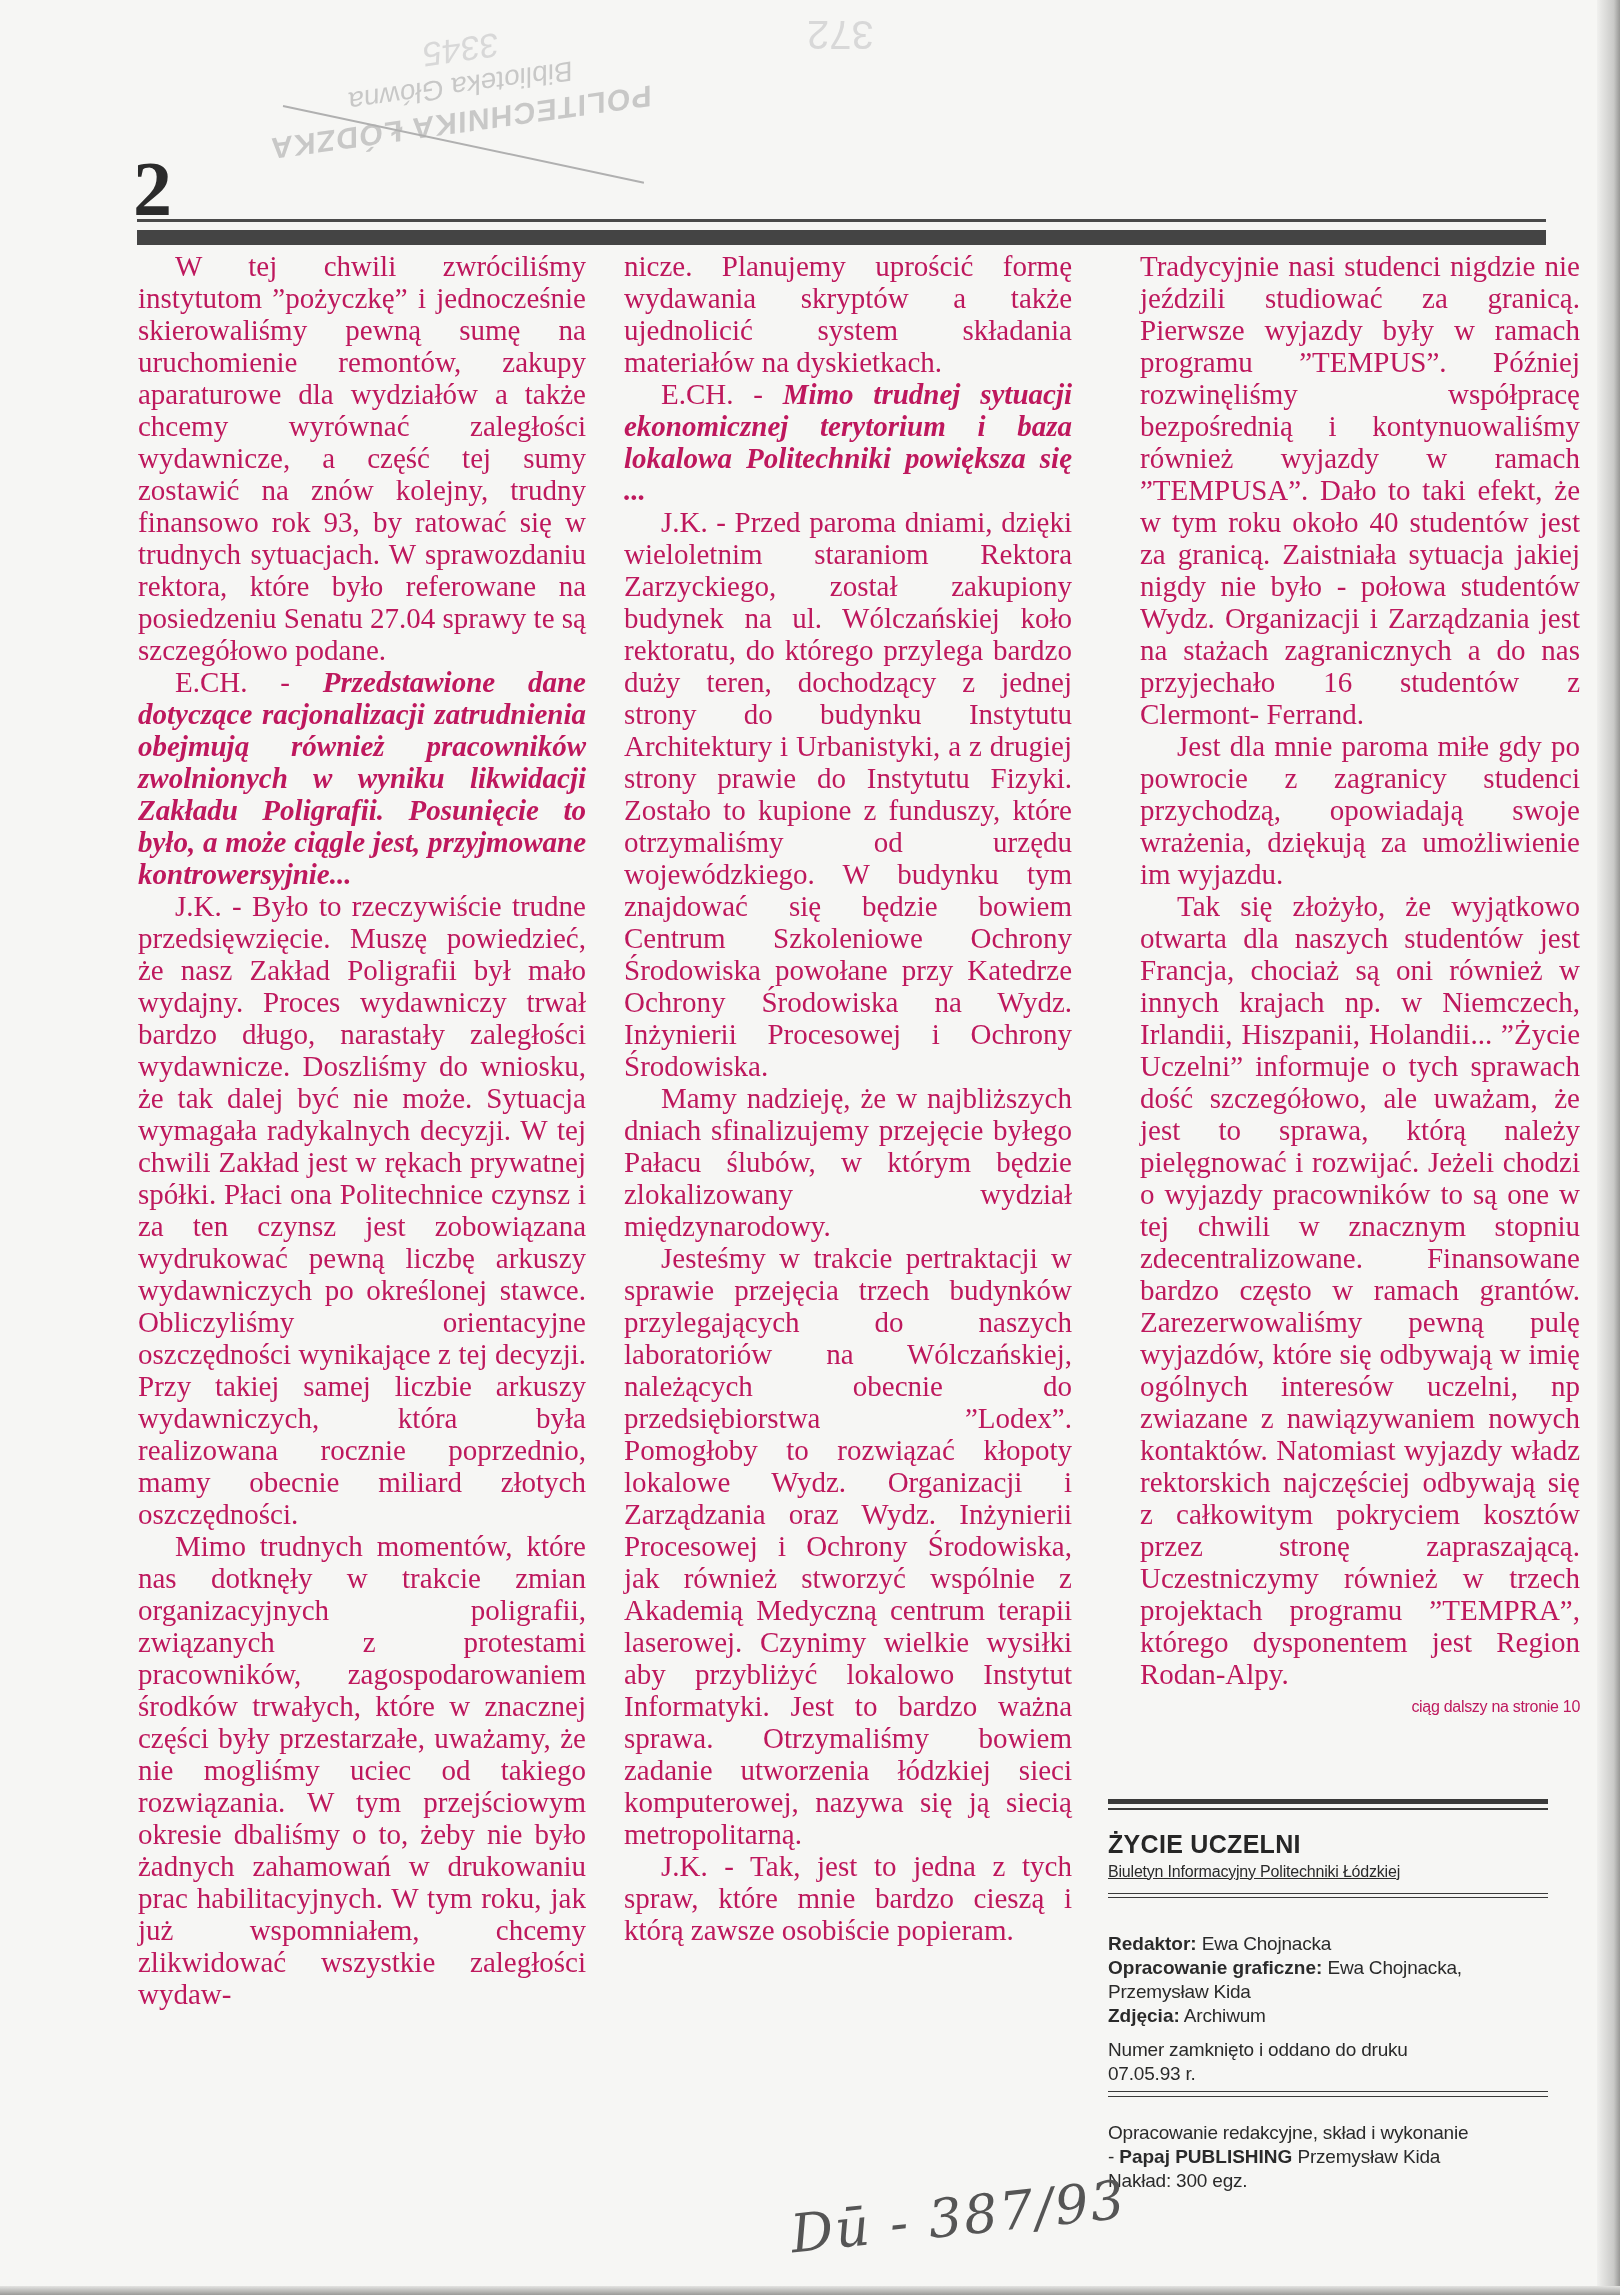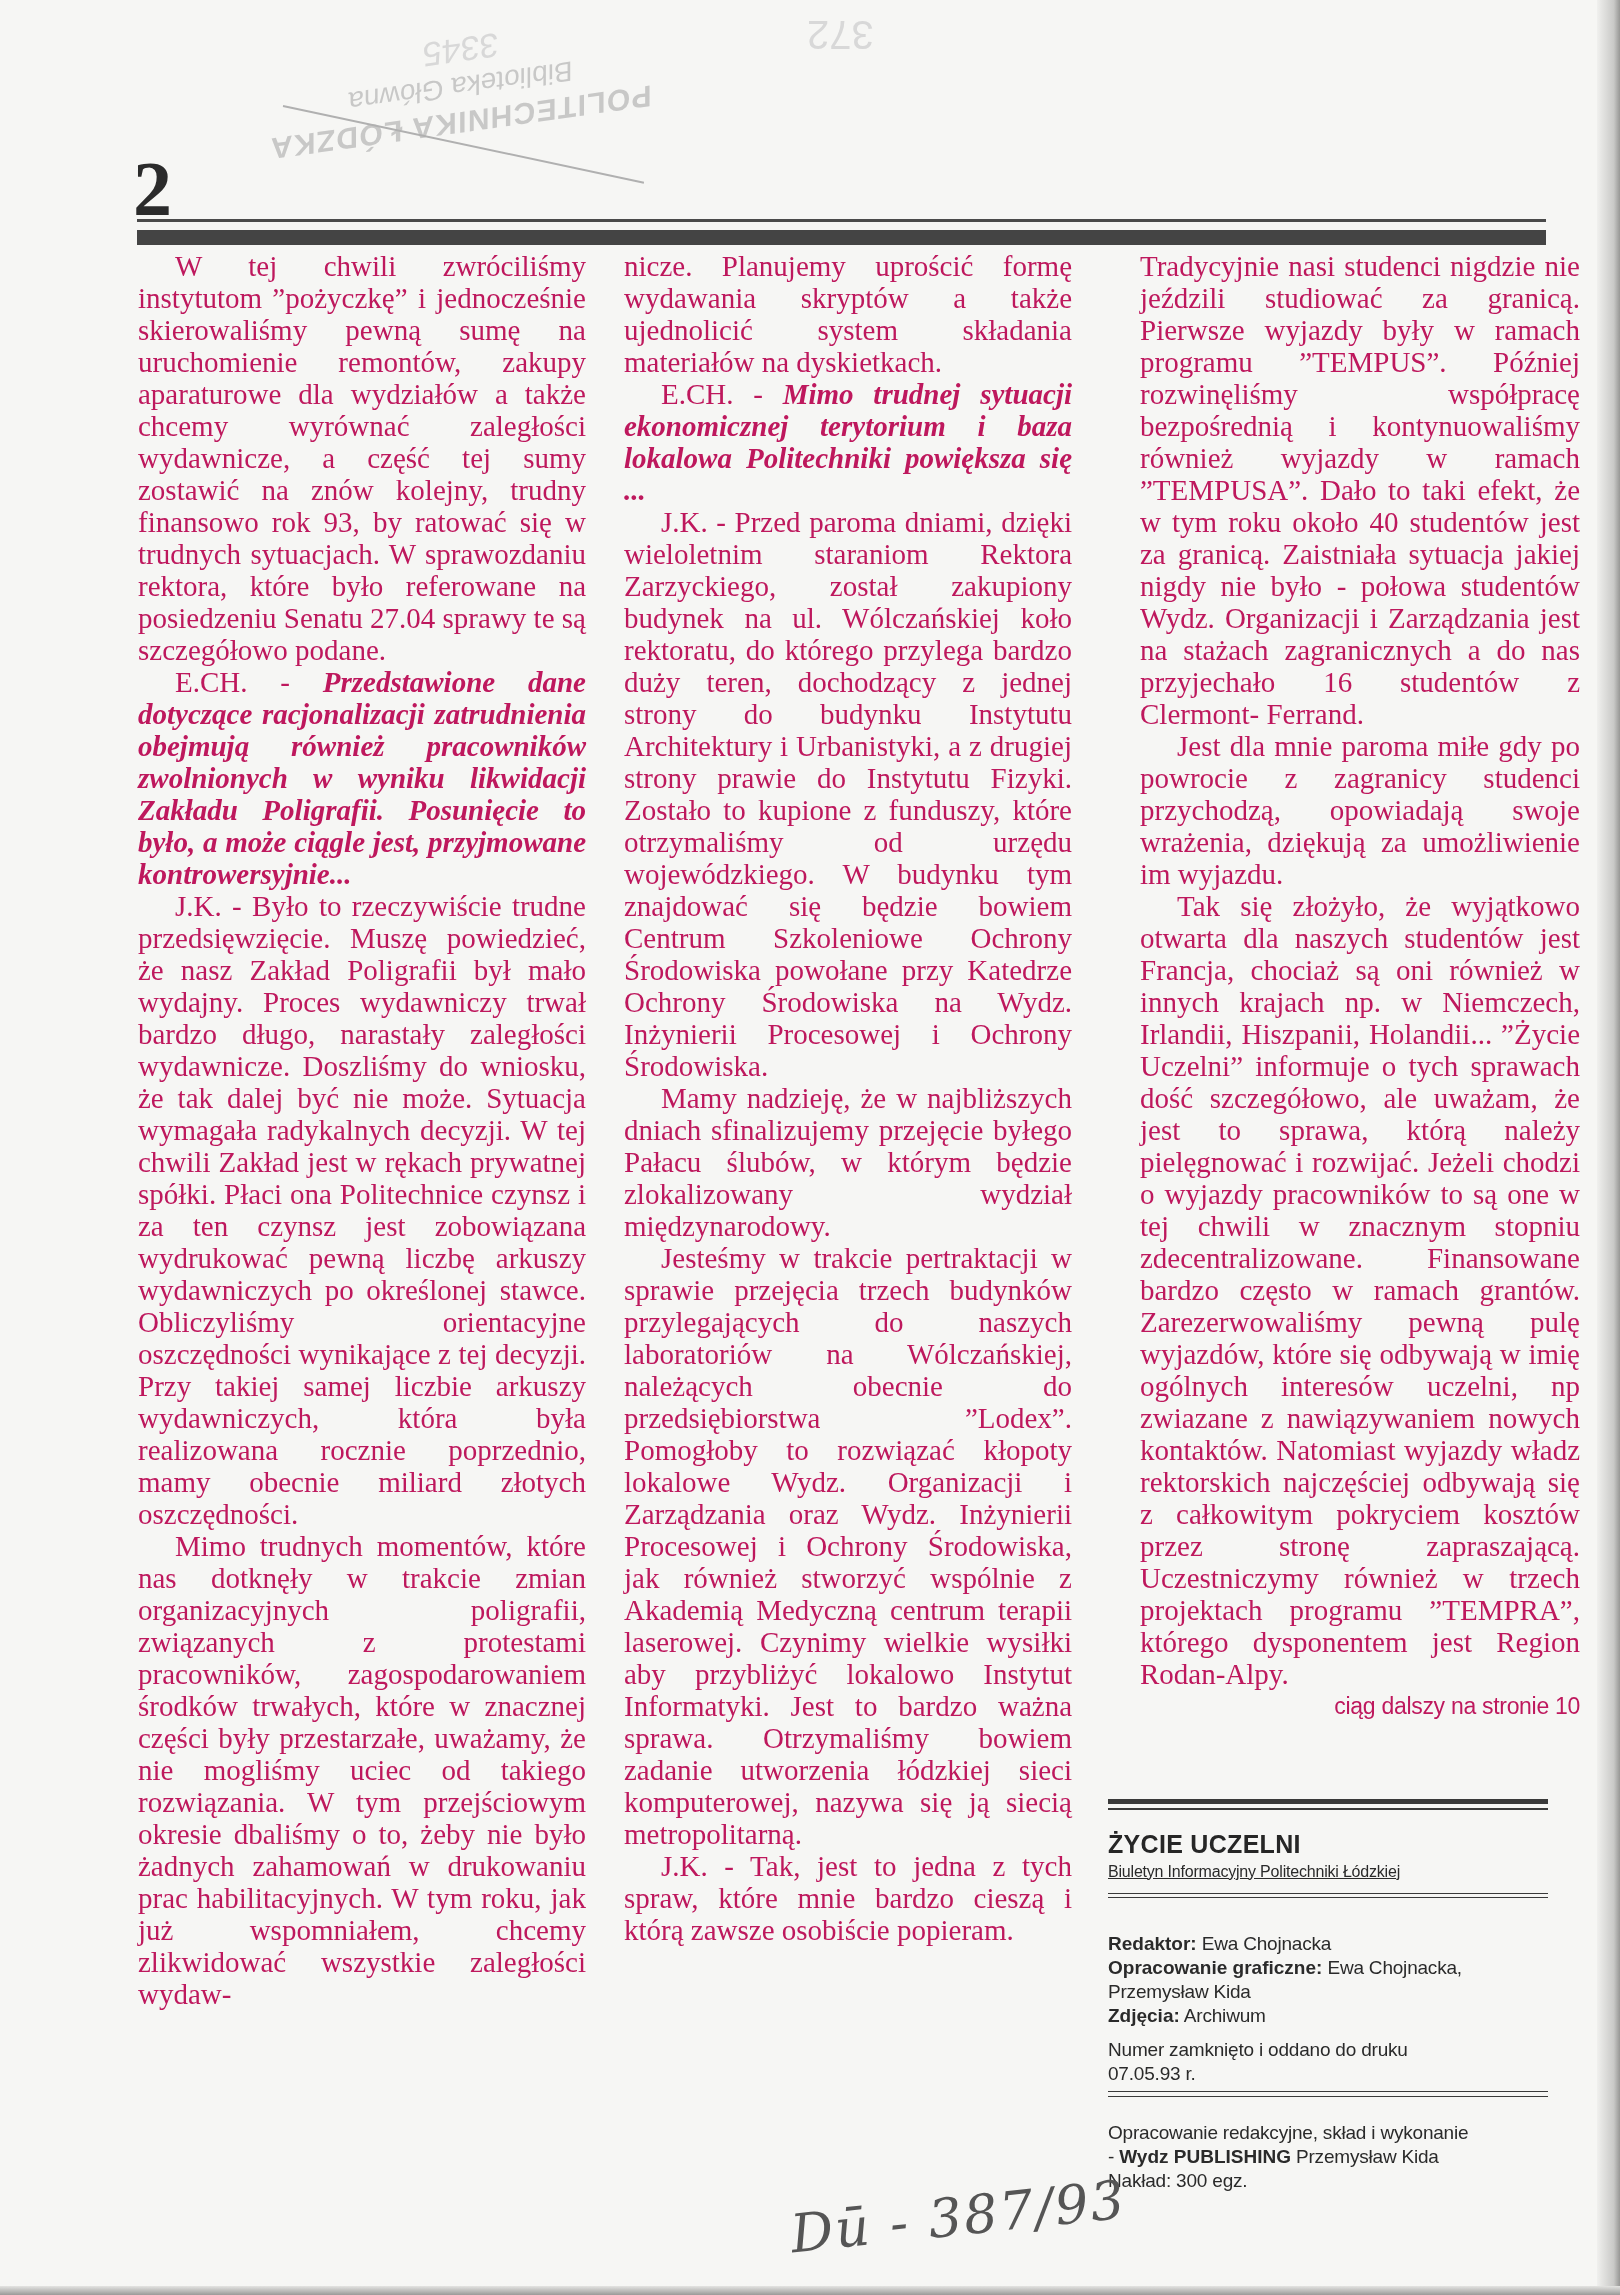--- a/index.html
+++ b/index.html
@@ -52,21 +52,21 @@
     color: #be185d;
   }
   .col p { margin: 0; text-indent: 0; }
   .col p.ind { text-indent: 37px; }
   .col .it { font-style: italic; font-weight: bold; }
   .col1 { left: 138px; width: 448px; }
   .col2 { left: 624px; width: 448px; }
   .col3 { left: 1108px; width: 440px; margin-left: 32px; }
   .continued {
     text-align: right; font-family: "Liberation Sans", sans-serif;
-    font-size: 23px; line-height: 25px; margin-top: 4px; letter-spacing: -0.3px;
+    font-size: 16px; line-height: 25px; margin-top: 4px; letter-spacing: -0.3px;
   }
   .masthead { position: absolute; left: 1108px; top: 1799px; width: 440px; font-family: "Liberation Sans", sans-serif; }
   .mh-rule-thick { height: 5.3px; background: #3a3a3a; margin-bottom: 4px; }
   .mh-rule-thin { height: 1.3px; background: #3a3a3a; }
   .mh-double { height: 1.3px; background: #3a3a3a; margin-top: 3.3px; }
   .mh-title { font-weight: bold; font-size: 25px; letter-spacing: 0.3px; margin-top: 20px; line-height: 29px; color: #262626; }
   .mh-sub { font-size: 16px; line-height: 25px; margin-bottom: 9px; letter-spacing: -0.2px; text-decoration: underline; }
   .mh-block { font-size: 19px; line-height: 24px; letter-spacing: -0.2px; }
   .mh-block b { font-weight: bold; letter-spacing: 0; }
   .gap-s { height: 9.2px; }
@@ -134,19 +134,19 @@
     <b>Zdjęcia:</b><span> Archiwum</span>
   </div>
   <div class="gap-s"></div>
   <div class="mh-block">Numer zamknięto i oddano do druku</div>
   <div class="mh-block">07.05.93 r.</div>
   <div class="mh-rule-thin" style="margin-top:5.3px"></div>
   <div class="mh-double"></div>
   <div class="gap-m" style="height:24px"></div>
   <div class="mh-block">Opracowanie redakcyjne, skład i wykonanie</div>
   <div class="mh-block">
-    <span>- </span><b>Wydz PUBLISHING</b><span> Przemysław Kida</span>
+    <span>- </span><b>Papaj PUBLISHING</b><span> Przemysław Kida</span>
   </div>
   <div class="mh-block">Nakład: 300 egz.</div>
 </div>
 
 <div class="handwriting">Dū - 387/93</div>
 
 
 </body></html>

